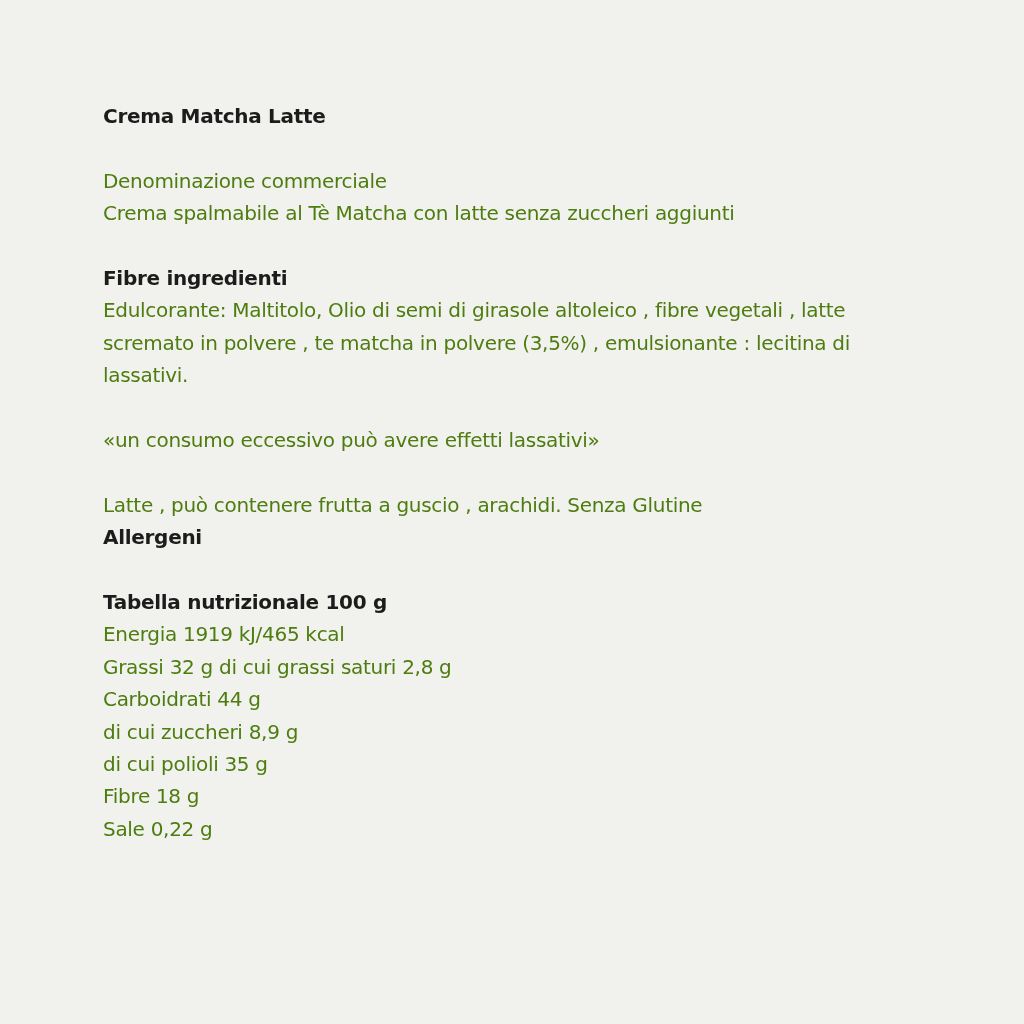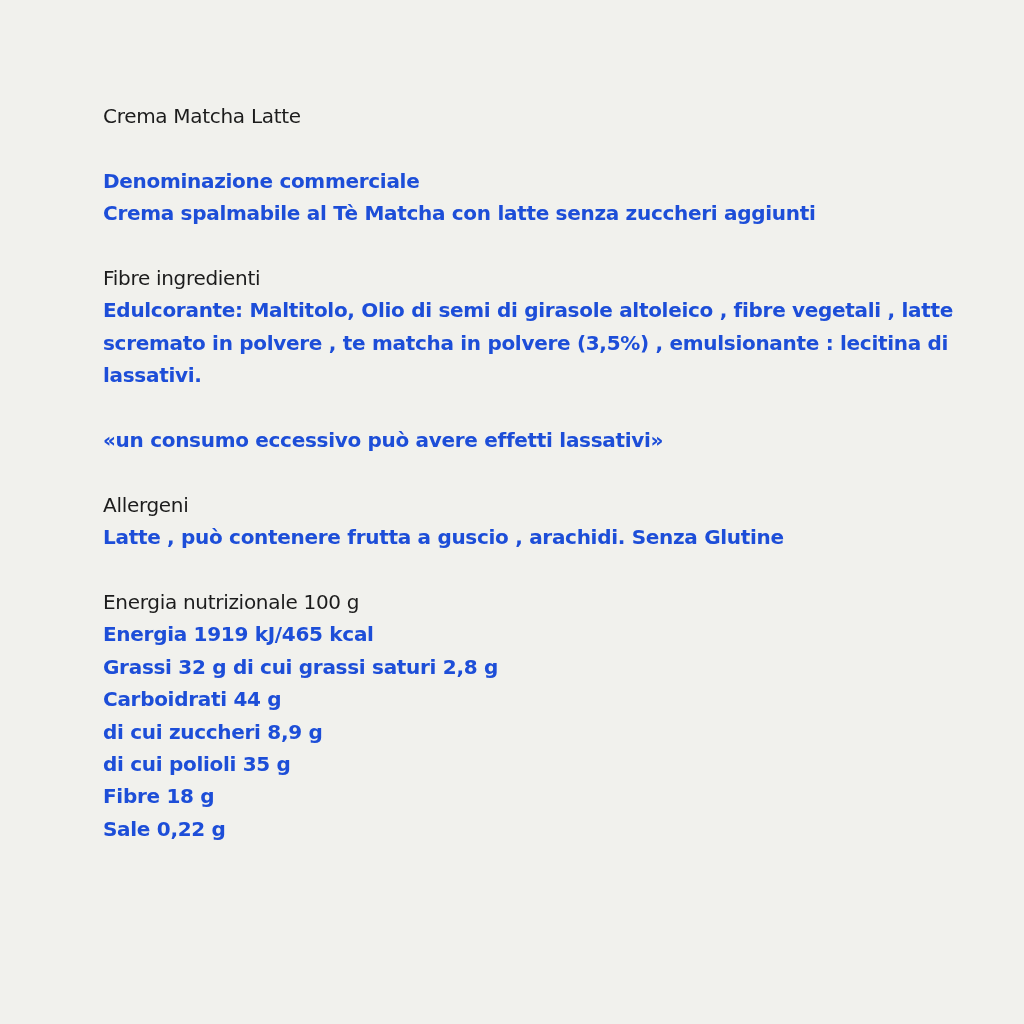--- a/index.html
+++ b/index.html
@@ -14,23 +14,23 @@
     .content {
       position: absolute;
       left: 103px;
       top: 100px;
       width: 860px;
       font-size: 20px;
       line-height: 32.4px;
       letter-spacing: -0.3px;
     }
     .content .line { display: block; white-space: nowrap; }
-    .bold { font-weight: normal; }
+    .bold { font-weight: bold; }
     .gap { display: block; height: 32.4px; }
-    .light { font-weight: bold; color: #1d4ed8; }
+    .light { font-weight: normal; color: #4d7c0f; }
   </style>
 </head>
 <body>
 
 <div class="content">
   <span class="line bold">Crema Matcha Latte</span>
   <span class="gap"></span>
 
   <section>
     <span class="line light">Denominazione commerciale</span>
@@ -43,27 +43,27 @@
     <span class="line light">Edulcorante: Maltitolo, Olio di semi di girasole altoleico , fibre vegetali , latte</span>
     <span class="line light">scremato in polvere , te matcha in polvere (3,5%) , emulsionante : lecitina di</span>
     <span class="line light">lassativi.</span>
   </section>
   <span class="gap"></span>
 
   <span class="line light">«un consumo eccessivo può avere effetti lassativi»</span>
   <span class="gap"></span>
 
   <section>
+    <span class="line light">Latte , può contenere frutta a guscio , arachidi. Senza Glutine</span>
     <span class="line bold">Allergeni</span>
-    <span class="line light">Latte , può contenere frutta a guscio , arachidi. Senza Glutine</span>
   </section>
   <span class="gap"></span>
 
   <section>
-    <span class="line bold">Energia nutrizionale 100 g</span>
+    <span class="line bold">Tabella nutrizionale 100 g</span>
     <span class="line light">Energia 1919 kJ/465 kcal</span>
     <span class="line light">Grassi 32 g di cui grassi saturi 2,8 g</span>
     <span class="line light">Carboidrati 44 g</span>
     <span class="line light">di cui zuccheri 8,9 g</span>
     <span class="line light">di cui polioli 35 g</span>
     <span class="line light">Fibre 18 g</span>
     <span class="line light">Sale 0,22 g</span>
   </section>
   <span class="gap"></span>
 

